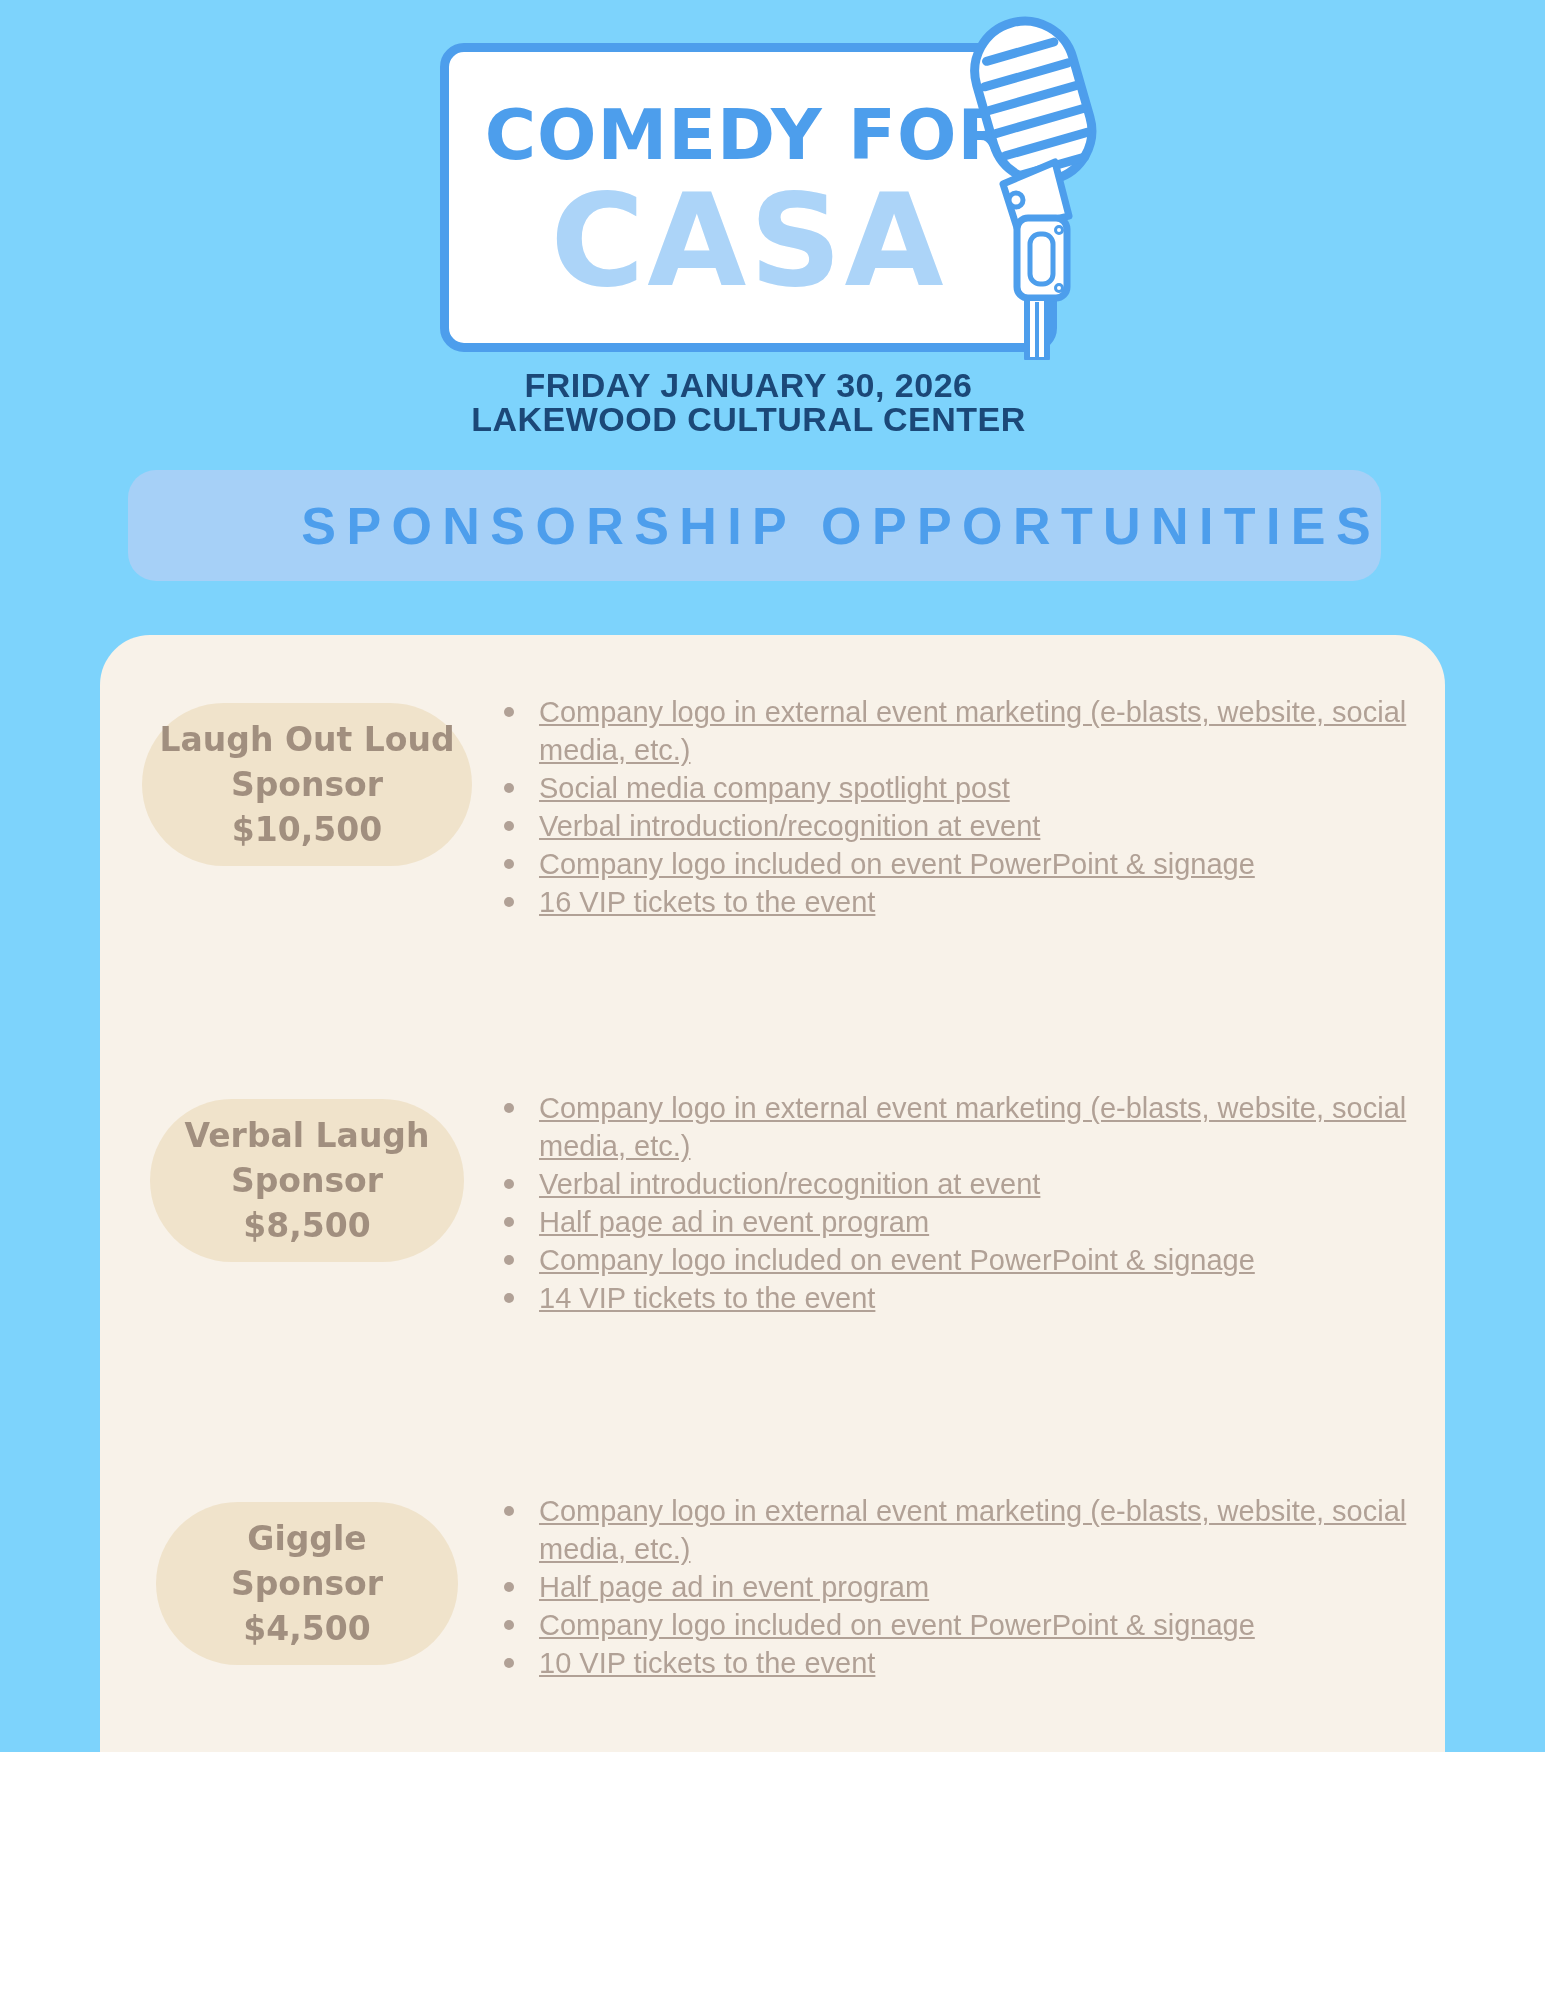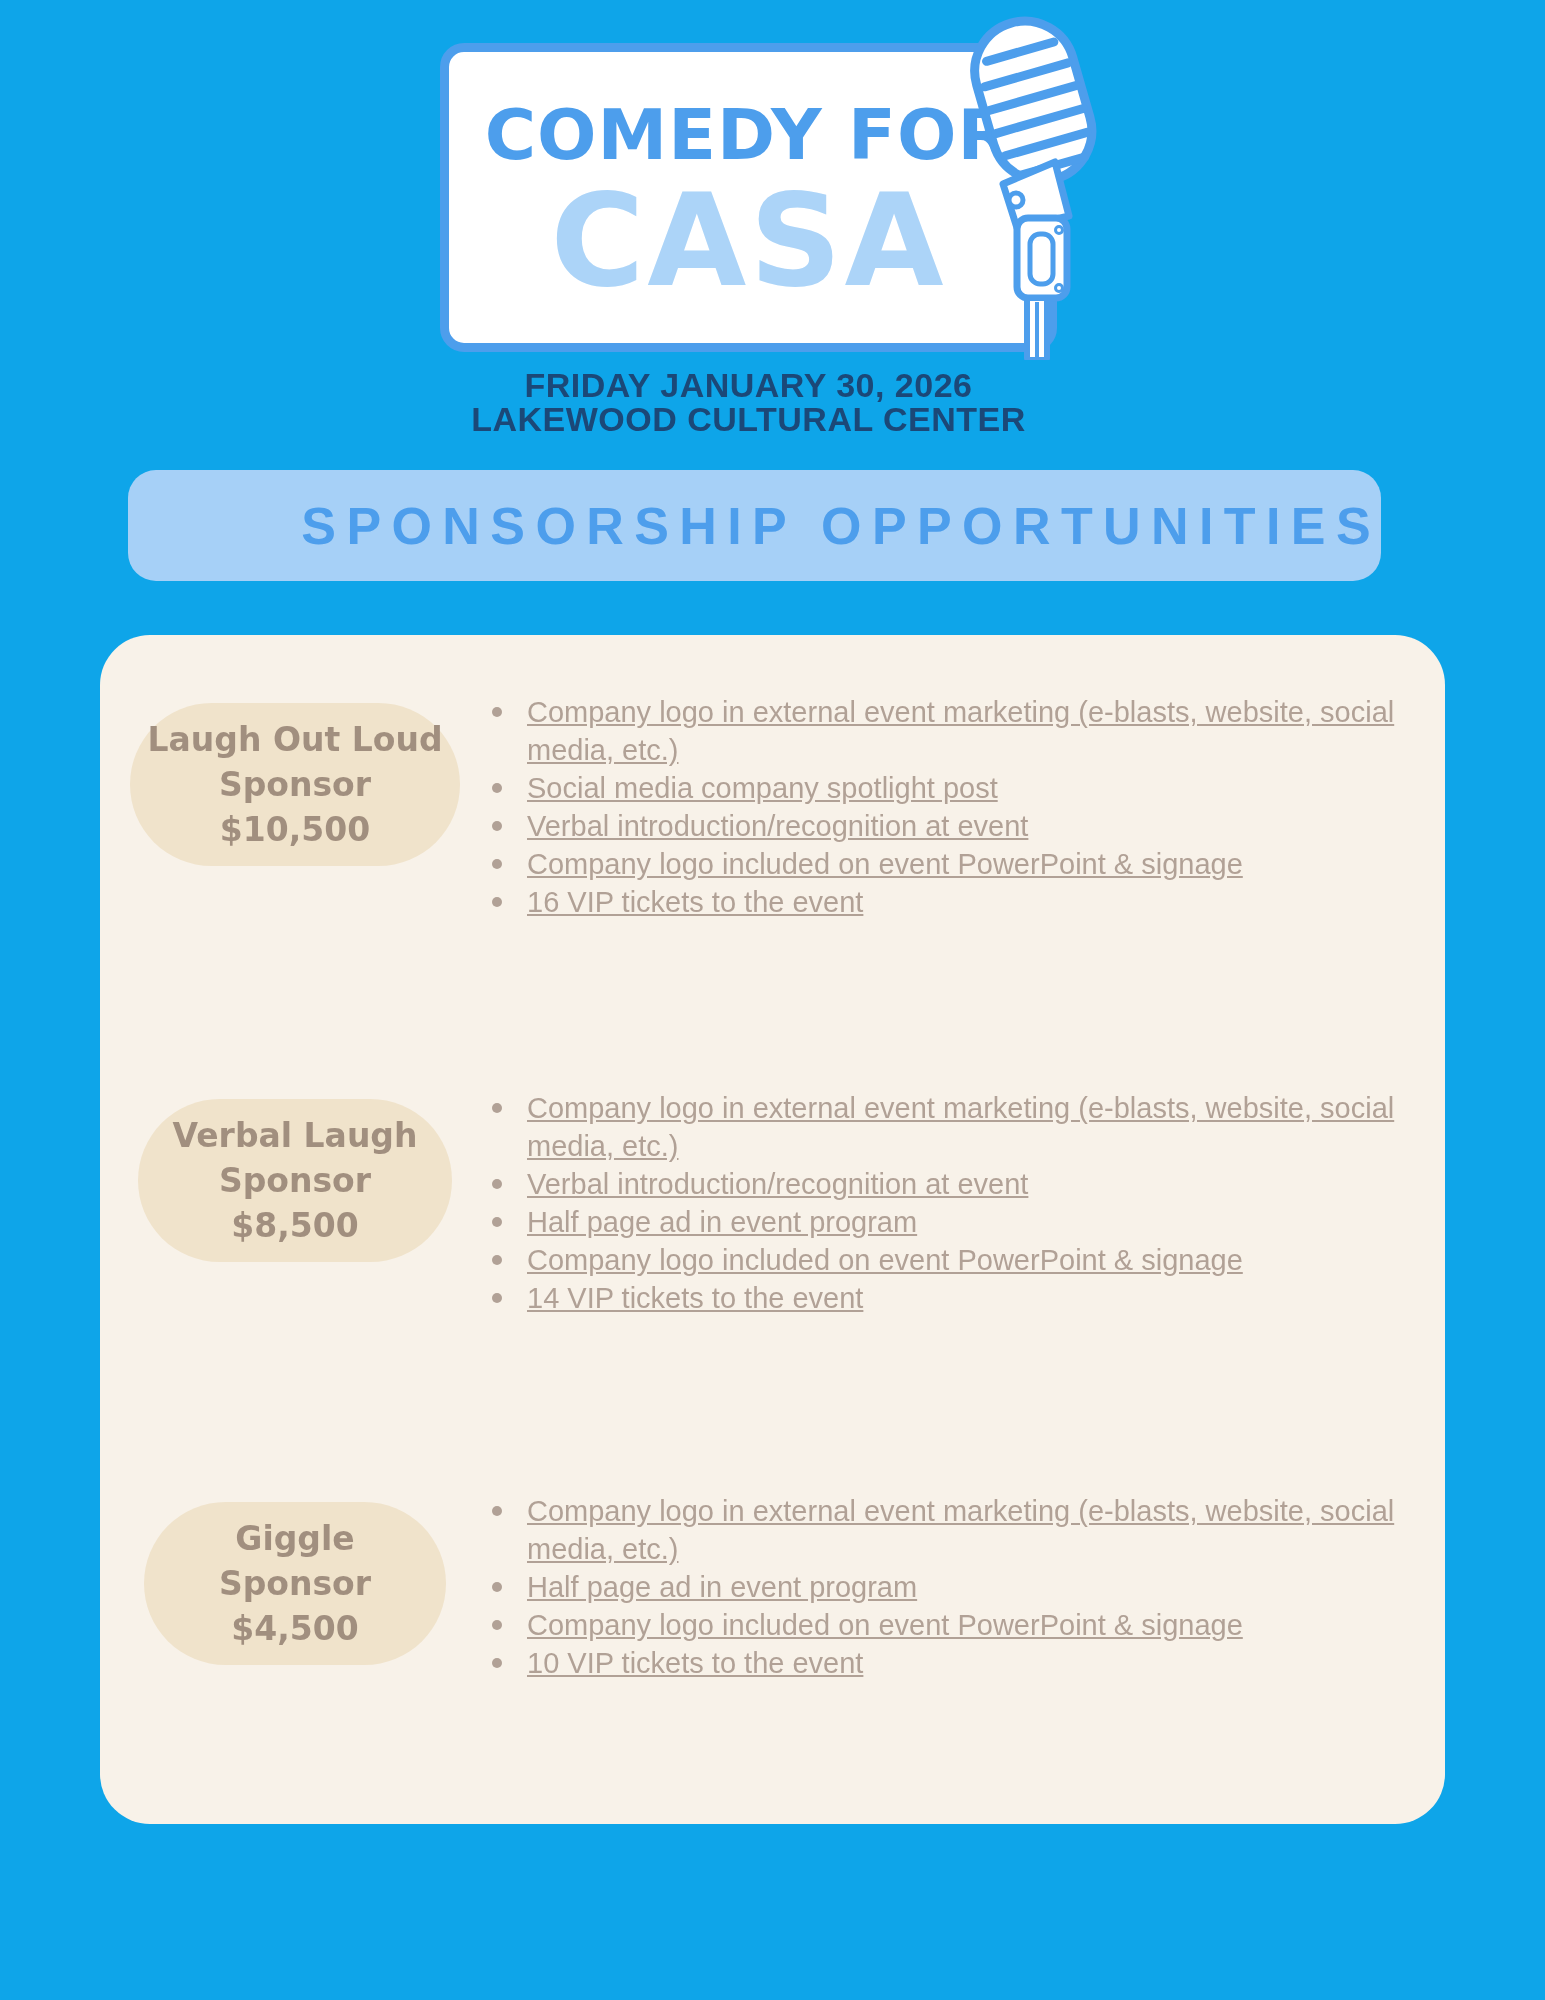--- a/index.html
+++ b/index.html
@@ -8,21 +8,21 @@
     --banner-bg:#A6D0F7;
     --navy:#1B4878;
     --cream:#F8F2E9;
     --pill-bg:#F0E3CB;
     --pill-text:#A18F7F;
     --benefit-text:#B1A196;
   }
   *{margin:0;padding:0;box-sizing:border-box;}
   html,body{background:#ffffff;}
   body{font-family:"Liberation Sans",sans-serif;}
-  .page{position:relative;width:1545px;height:2000px;background:#0ea5e9;overflow:hidden;margin:0 auto;}
+  .page{position:relative;width:1545px;height:1752px;background:#7dd3fc;overflow:hidden;margin:0 auto;}
 
   
   .logo-box{
     position:absolute;left:440px;top:43px;width:617px;height:309px;
     border:9px solid var(--primary-blue);border-radius:24px;
     display:flex;flex-direction:column;align-items:center;justify-content:center;
     background:#ffffff;
   }
   .logo-line1{
     font-family:"DejaVu Sans",sans-serif;font-weight:bold;
@@ -51,21 +51,21 @@
   }
   .banner-title{
     color:var(--primary-blue);font-weight:bold;font-size:52px;
     letter-spacing:0.2em;text-indent:0.2em;white-space:nowrap;
   }
 
   
   .content{
     position:absolute;left:100px;top:635px;width:1345px;height:1189px;
     background:var(--cream);border-radius:50px;
-    padding:58px 0 60px 0;
+    padding:58px 0 60px 12px;
   }
   .tier-row{display:flex;align-items:flex-start;}
   .tier-row:nth-child(1){margin-bottom:168px;}
   .tier-row:nth-child(2){margin-bottom:175px;}
   .pill-col{flex:0 0 390px;display:flex;justify-content:center;}
   .tier-pill{
     background:var(--pill-bg);border-radius:90px;margin-top:10px;
     padding:14px 10px;text-align:center;width:330px;
   }
   .tier-row:nth-child(2) .tier-pill{width:314px;}

